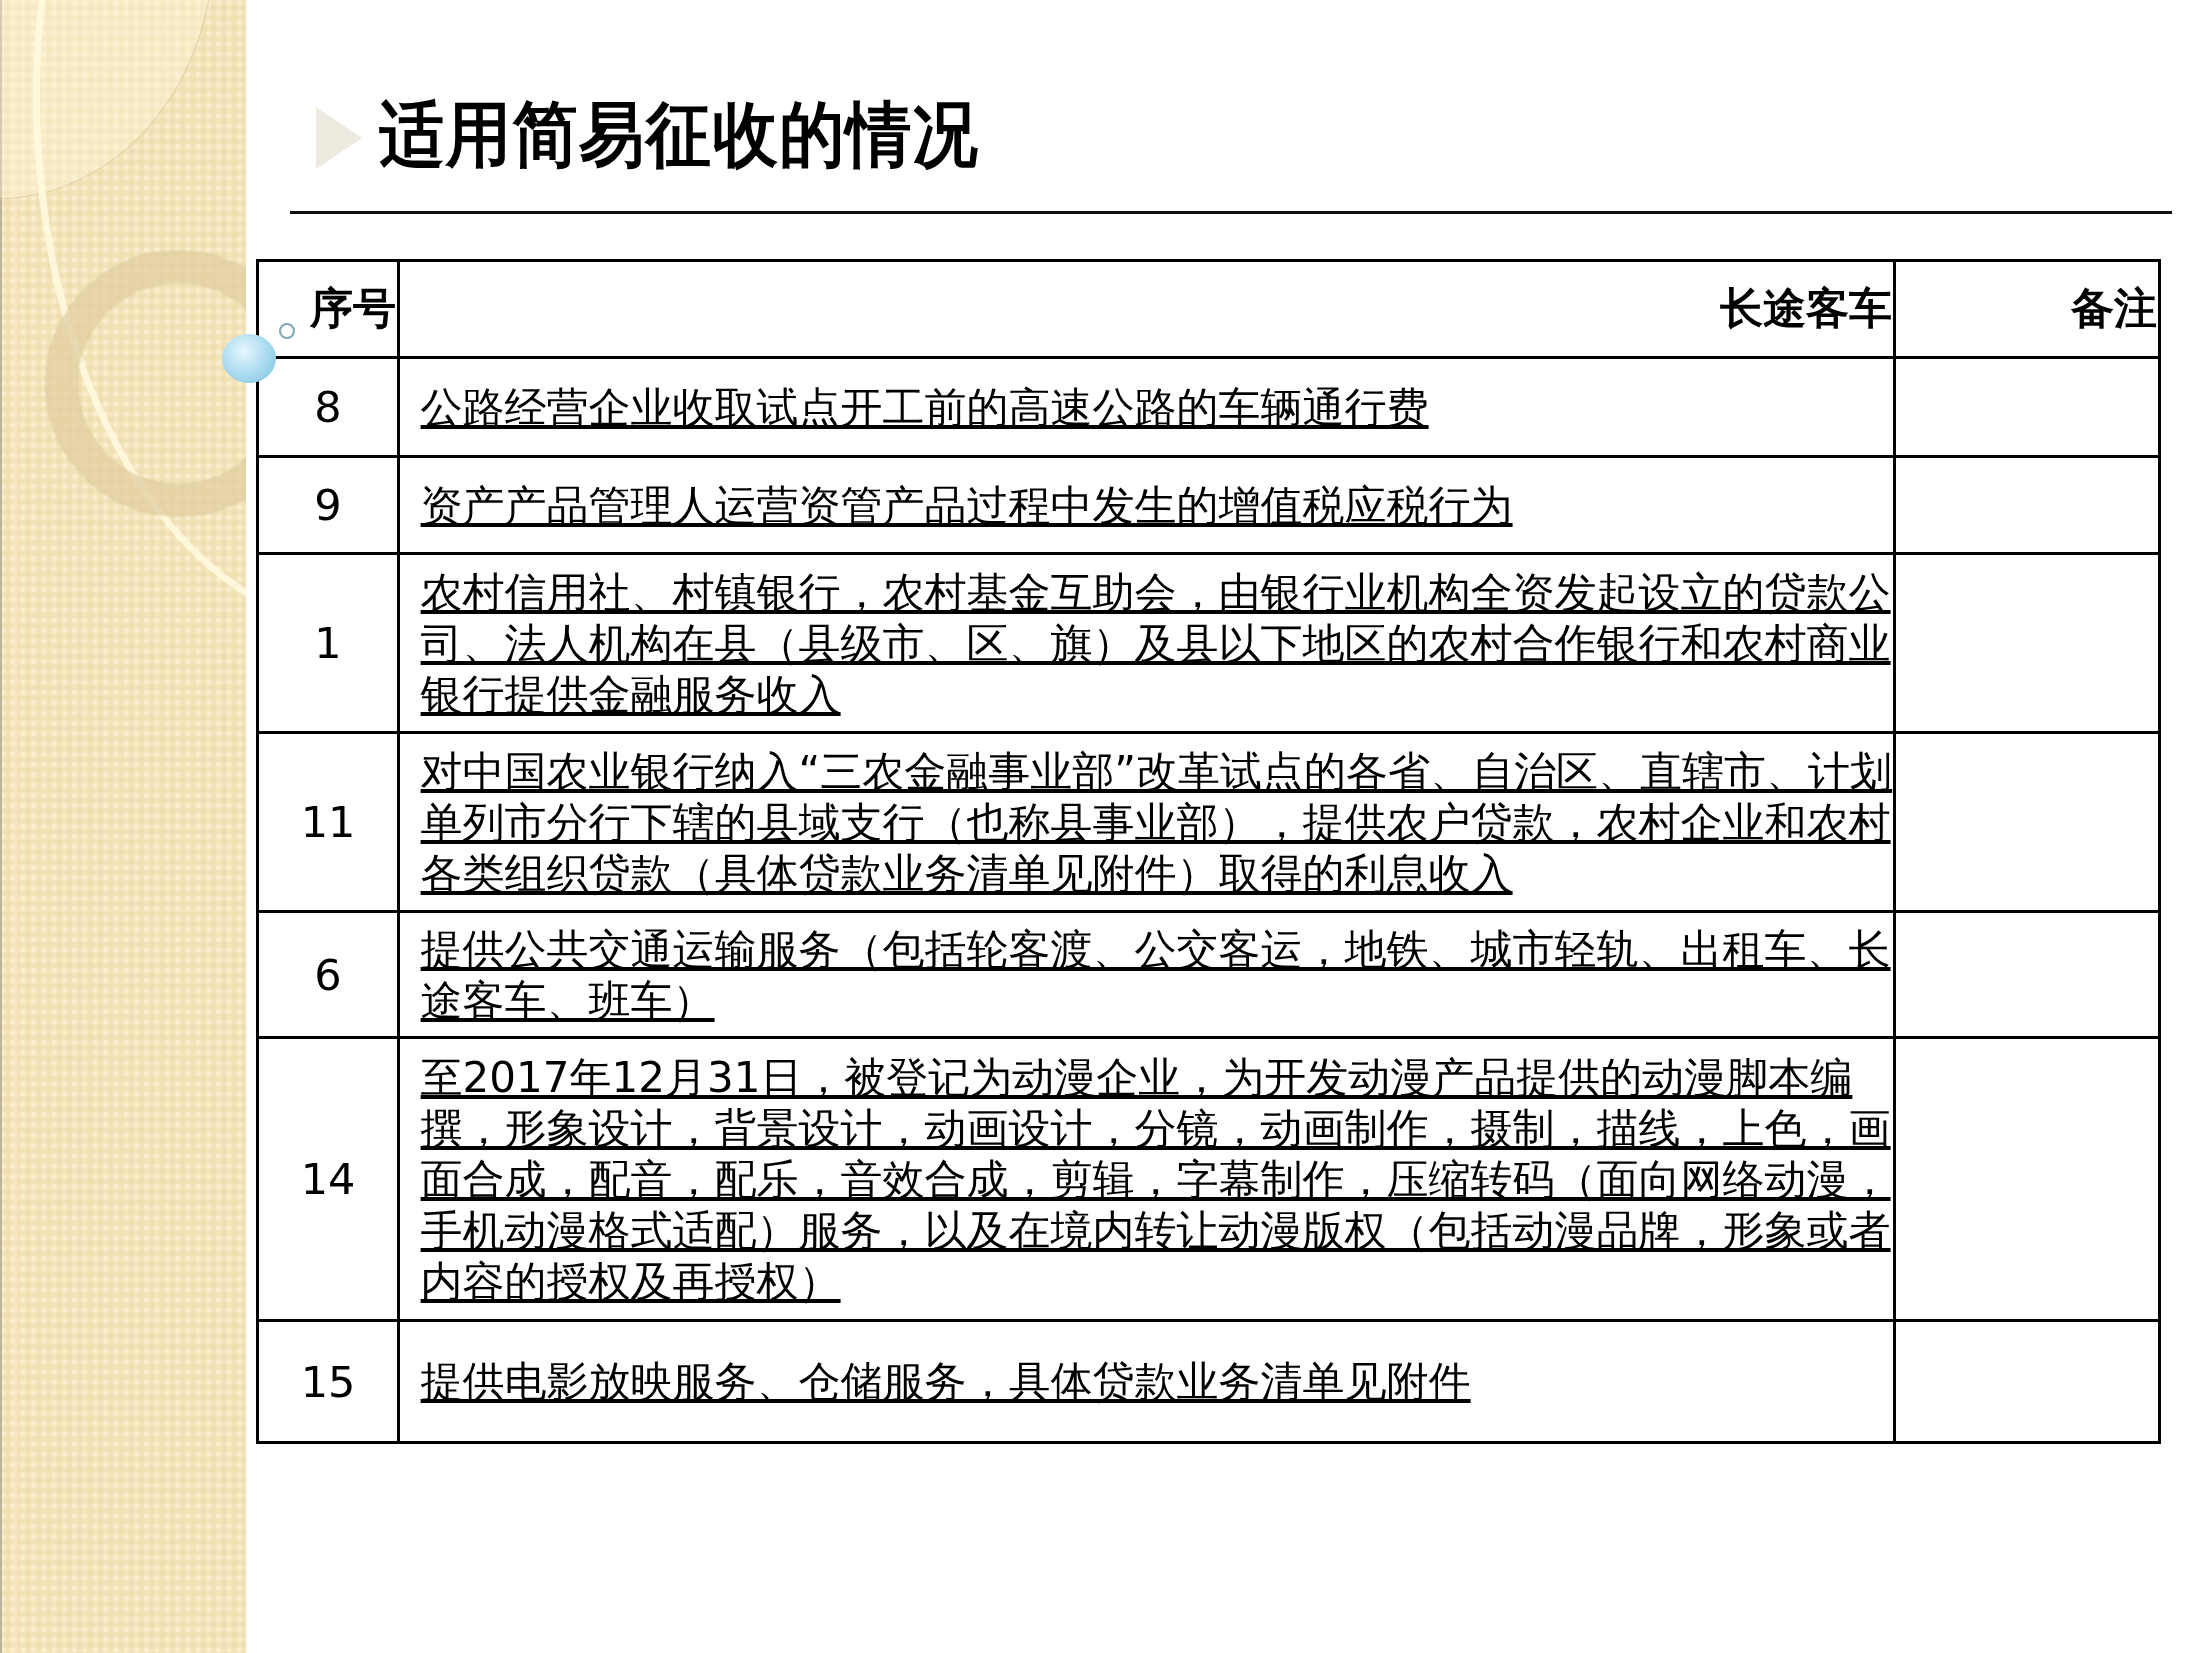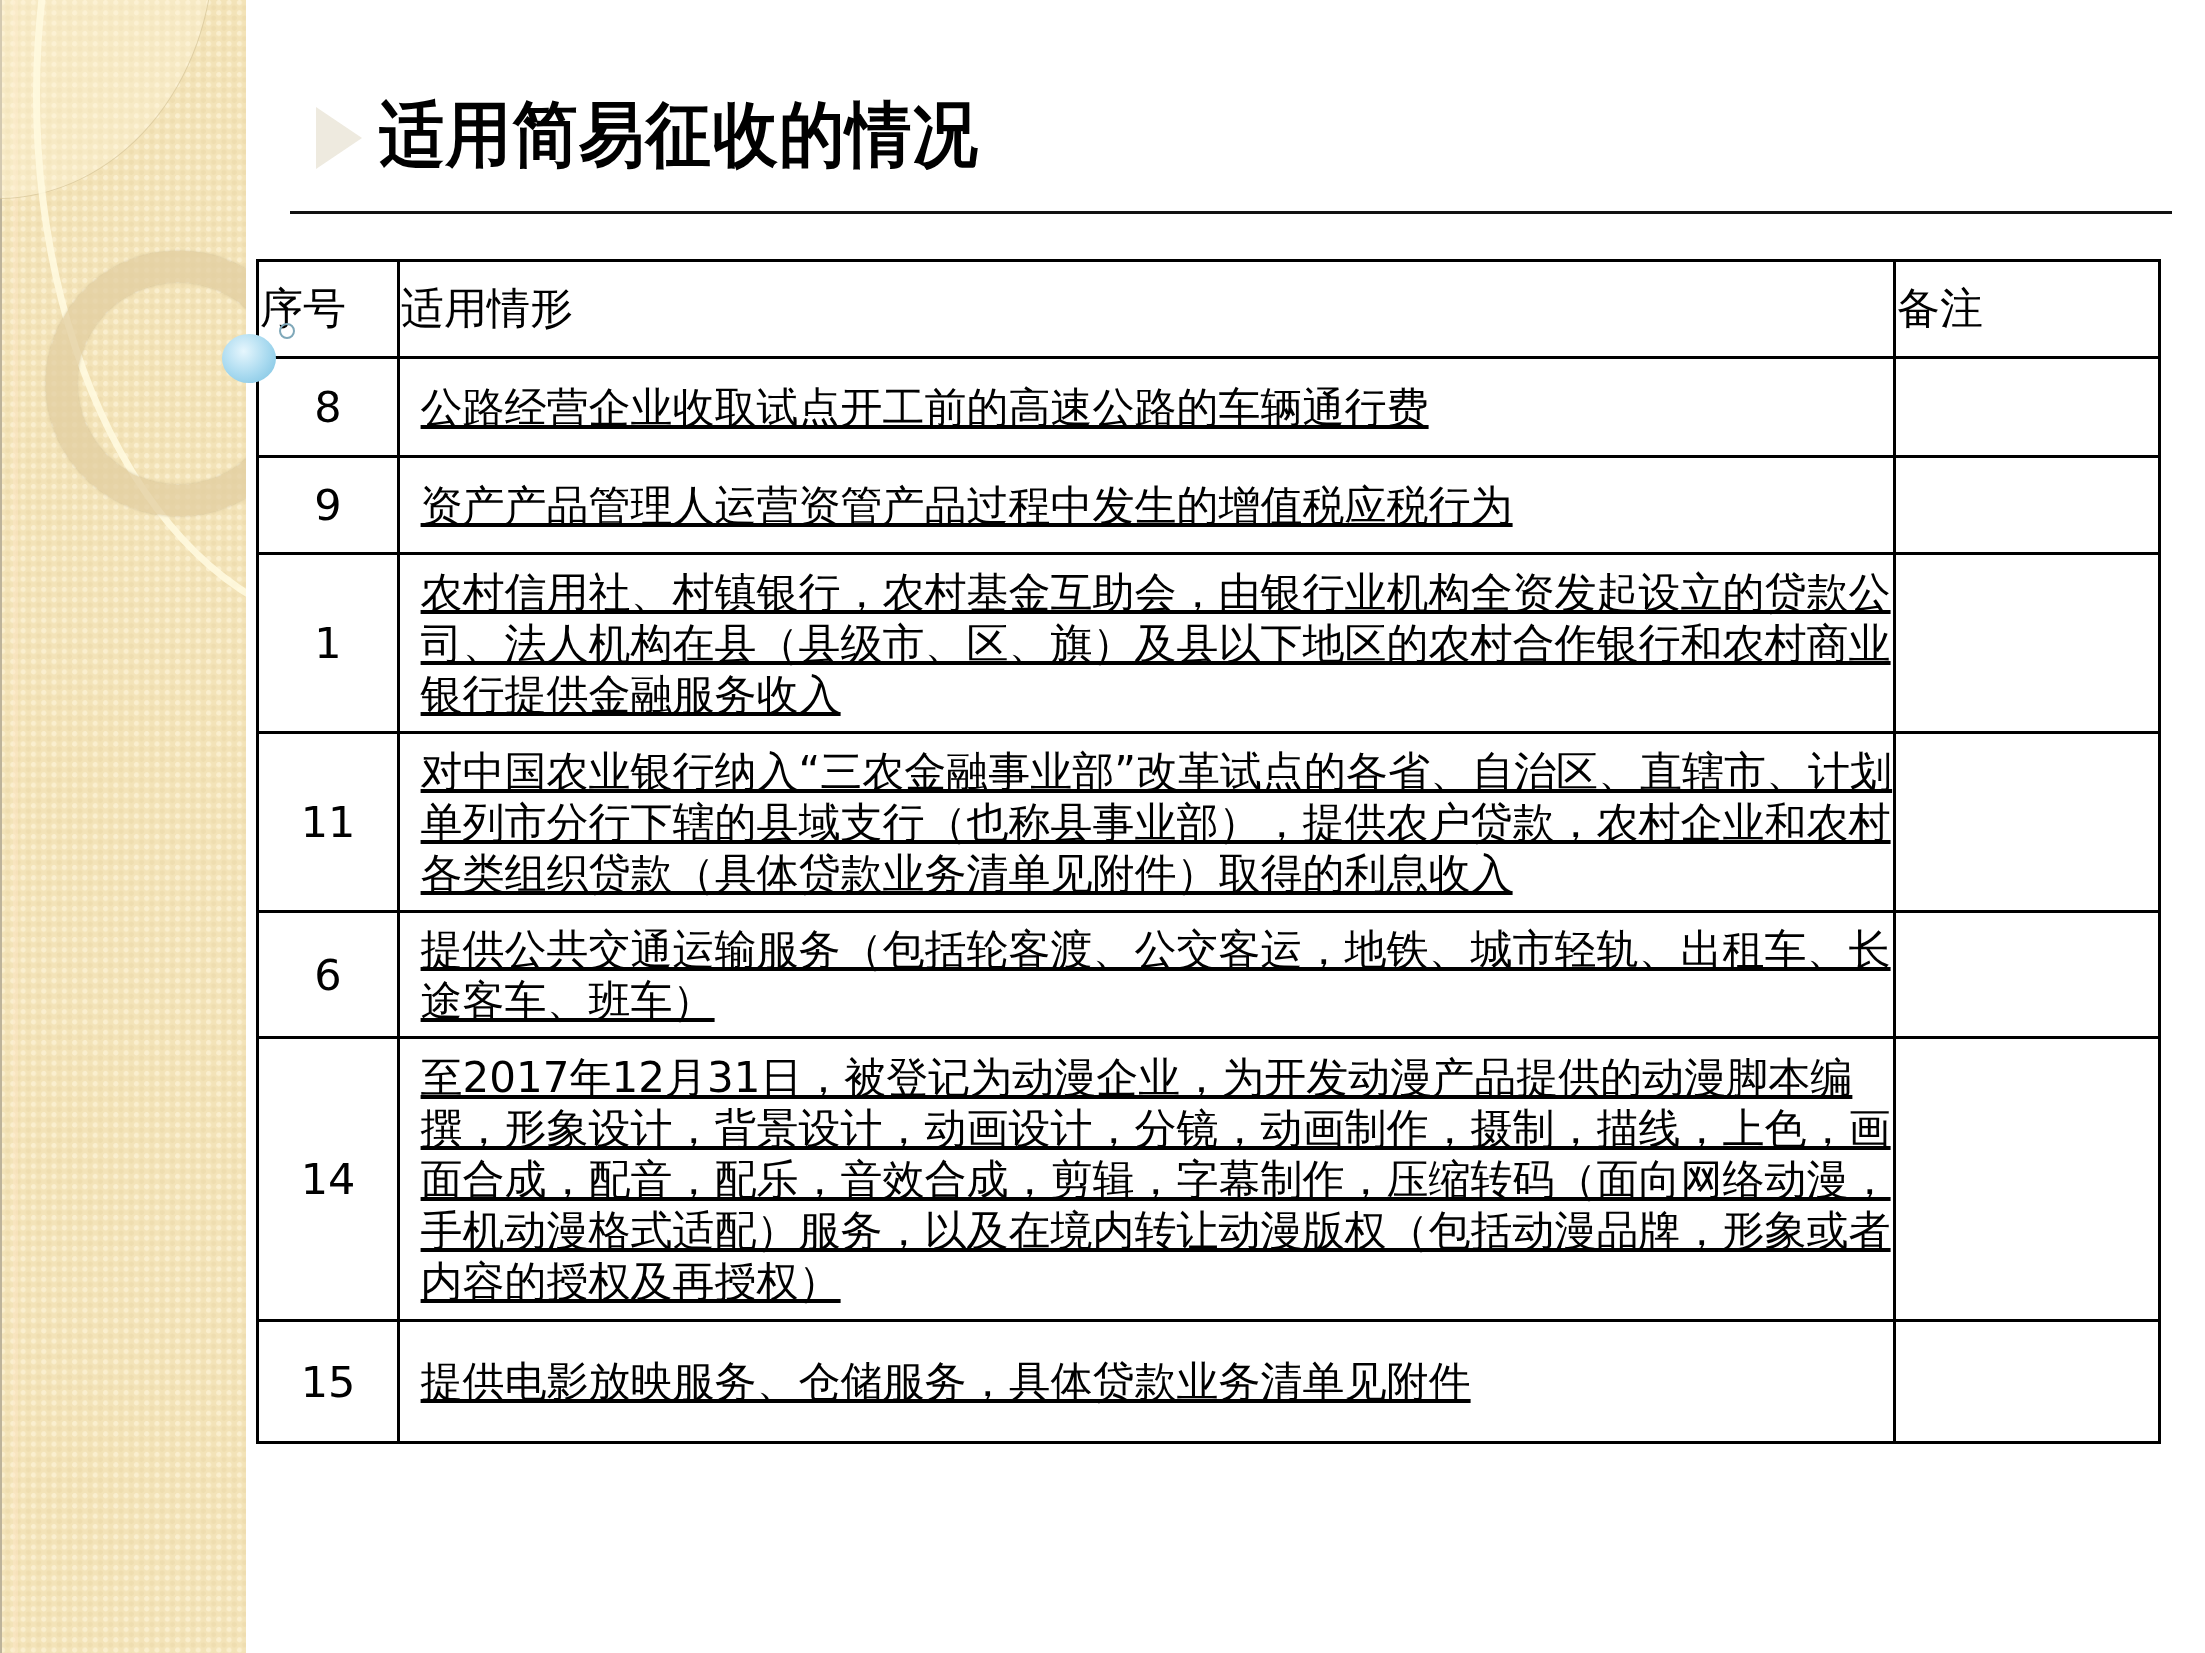--- a/index.html
+++ b/index.html
@@ -52,21 +52,21 @@
     font-family:"DejaVu Serif","Liberation Serif",serif; color:#000; white-space:nowrap;
     transform:scaleX(0.92); transform-origin:left top; letter-spacing:1.5px;
   }
   .title-rule { position:absolute; left:290px; top:211px; width:1882px; height:2.9px; background:#111; }
   table.main {
     position:absolute; left:256px; top:259px; width:1902px;
     border-collapse:collapse; table-layout:fixed; background:#fff;
   }
   table.main td, table.main th { border:3.7px solid #000; color:#000; }
   col.c1 { width:141px; } col.c2 { width:1496px; } col.c3 { width:265px; }
-  th { font-weight:normal; font-size:43px; text-align:left; }
+  th { font-weight:bold; font-size:43px; text-align:right; }
   td.num { font-size:43px; text-align:center; }
   td.text { font-size:42px; line-height:51px; padding:0 0 0 20.6px; text-align:left;text-decoration:underline; }
   td.note { }
 </style>
 </head>
 <body>
 
 <div class="sidebar">
   <div class="sidebar-edge"></div>
   <div class="sidebar-stripe"></div>
@@ -83,21 +83,21 @@
 
 <table class="main">
   <colgroup>
       <col class="c1">
       <col class="c2">
       <col class="c3">
     </colgroup>
   <thead>
     <tr style="height:97px">
       <th>序号</th>
-      <th>适用情形</th>
+      <th>长途客车</th>
       <th>备注</th>
     </tr>
   </thead>
   <tbody>
     <tr style="height:99px">
       <td class="num">8</td>
       <td class="text">公路经营企业收取试点开工前的高速公路的车辆通行费</td>
       <td class="note"></td>
     </tr>
     <tr style="height:97px">

